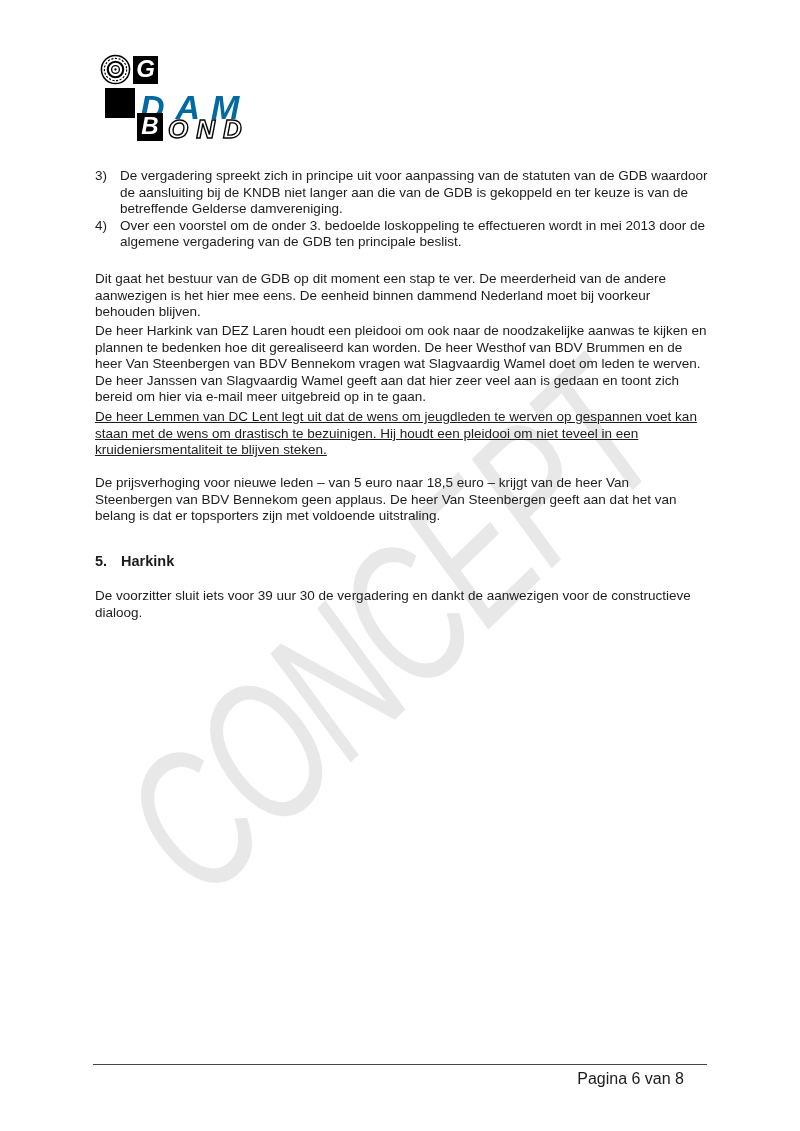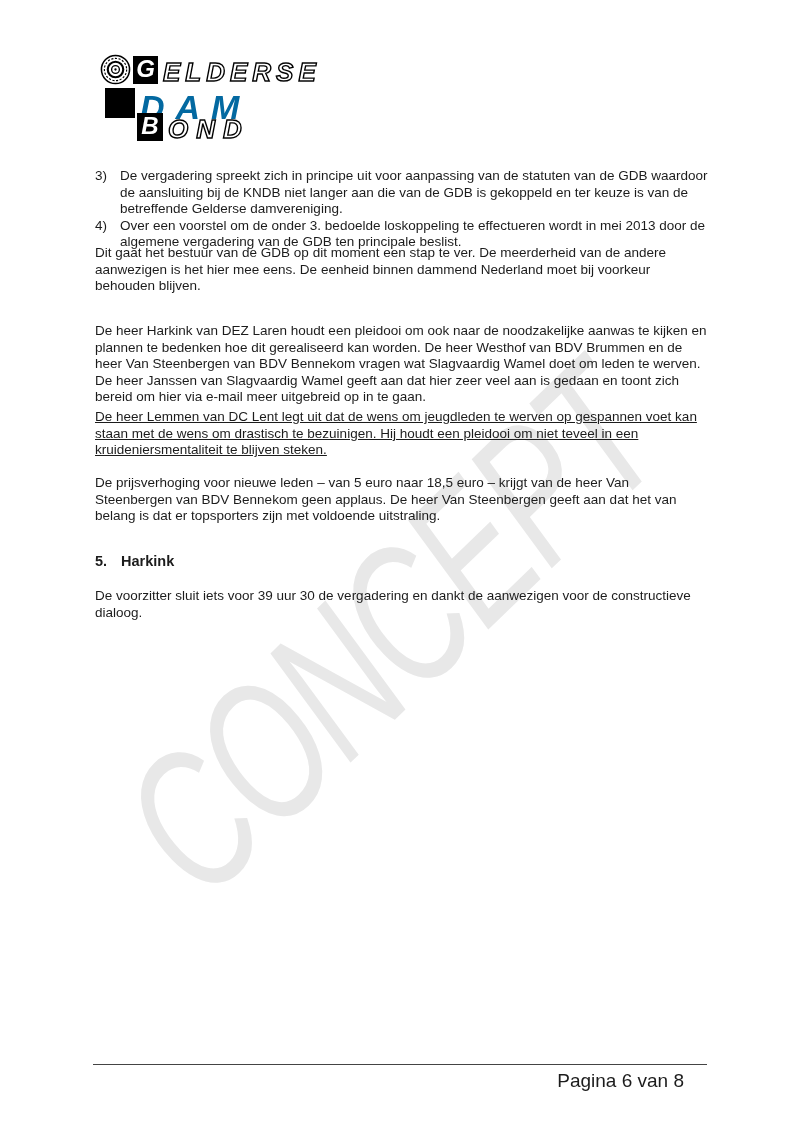--- a/index.html
+++ b/index.html
@@ -34,41 +34,40 @@
   .content{position:absolute;left:95px;top:0;width:613px;z-index:1;
     font-size:13.5px;line-height:16.6px;}
   .block{position:absolute;left:0;width:100%;}
   .list-item{display:flex;}
   .li-num{width:25px;flex:0 0 25px;}
   .li-text{flex:1;text-underline-offset:2px;}
   .heading{display:flex;font-weight:bold;font-size:14.5px;}
   .h-num{width:26px;flex:0 0 26px;}
   
   .footer-rule{position:absolute;left:93px;top:1064px;width:614px;border-top:1.4px solid #444;z-index:1;}
-  .footer-text{position:absolute;right:116px;top:1070px;font-size:19px;z-index:1;}
+  .footer-text{position:absolute;right:116px;top:1070px;font-size:16px;z-index:1;}
 </style>
 </head>
 <body>
 
 <div class="page">
 
   <div class="watermark" style="color:#e8e8e8;">CONCEPT</div>
 
   <div class="logo">
     <svg class="piece" viewBox="0 0 32 32">
       <circle cx="16" cy="16" r="14.5" fill="#fff" stroke="#000" stroke-width="1.6"></circle>
       <circle cx="16" cy="16" r="11.5" fill="none" stroke="#000" stroke-width="1.2" stroke-dasharray="2.2,1.6"></circle>
       <circle cx="16" cy="16" r="8" fill="none" stroke="#000" stroke-width="2.2"></circle>
       <circle cx="16" cy="16" r="4" fill="none" stroke="#000" stroke-width="1.4"></circle>
       <circle cx="16" cy="16" r="1.2" fill="#000"></circle>
     </svg>
     <div class="sq" style="left:33px;top:6px;width:25px;height:28px;">
       <span>G</span>
     </div>
-    <div class="outl" style="left:63px;top:9px;">ELDERSE</div>
     <div class="sq" style="left:5px;top:38px;width:30px;height:30px;"></div>
     <div class="solidword" style="left:40px;top:40px;">DAM</div>
     <div class="sq" style="left:37px;top:63px;width:26px;height:28px;">
       <span>B</span>
     </div>
     <div class="outl" style="left:68px;top:66px;letter-spacing:8px;text-align:center;">OND</div>
   </div>
 
   <div class="content">
 
@@ -76,21 +75,21 @@
       <div class="list-item">
         <span class="li-num">3)</span>
         <span class="li-text">De vergadering spreekt zich in principe uit voor aanpassing van de statuten van de GDB waardoor de aansluiting bij de KNDB niet langer aan die van de GDB is gekoppeld en ter keuze is van de betreffende Gelderse damvereniging.</span>
       </div>
       <div class="list-item">
         <span class="li-num">4)</span>
         <span class="li-text">Over een voorstel om de onder 3. bedoelde loskoppeling te effectueren wordt in mei 2013 door de algemene vergadering van de GDB ten principale beslist.</span>
       </div>
     </div>
 
-    <div class="block" style="top:245px;">Dit gaat het bestuur van de GDB op dit moment een stap te ver. De meerderheid van de andere aanwezigen is het hier mee eens. De eenheid binnen dammend Nederland moet bij voorkeur behouden blijven.</div>
+    <div class="block" style="top:271px;">Dit gaat het bestuur van de GDB op dit moment een stap te ver. De meerderheid van de andere aanwezigen is het hier mee eens. De eenheid binnen dammend Nederland moet bij voorkeur behouden blijven.</div>
 
     <div class="block" style="top:323px;">De heer Harkink van DEZ Laren houdt een pleidooi om ook naar de noodzakelijke aanwas te kijken en plannen te bedenken hoe dit gerealiseerd kan worden. De heer Westhof van BDV Brummen en de heer Van Steenbergen van BDV Bennekom vragen wat Slagvaardig Wamel doet om leden te werven. De heer Janssen van Slagvaardig Wamel geeft aan dat hier zeer veel aan is gedaan en toont zich bereid om hier via e-mail meer uitgebreid op in te gaan.</div>
 
     <div class="block" style="top:409px;text-decoration:underline;">De heer Lemmen van DC Lent legt uit dat de wens om jeugdleden te werven op gespannen voet kan staan met de wens om drastisch te bezuinigen. Hij houdt een pleidooi om niet teveel in een kruideniersmentaliteit te blijven steken.</div>
 
     <div class="block" style="top:475px;">De prijsverhoging voor nieuwe leden – van 5 euro naar 18,5 euro – krijgt van de heer Van Steenbergen van BDV Bennekom geen applaus. De heer Van Steenbergen geeft aan dat het van belang is dat er topsporters zijn met voldoende uitstraling.</div>
 
     <div class="block heading" style="top:553px;">
       <span class="h-num">5.</span>
       <span>Harkink</span>

